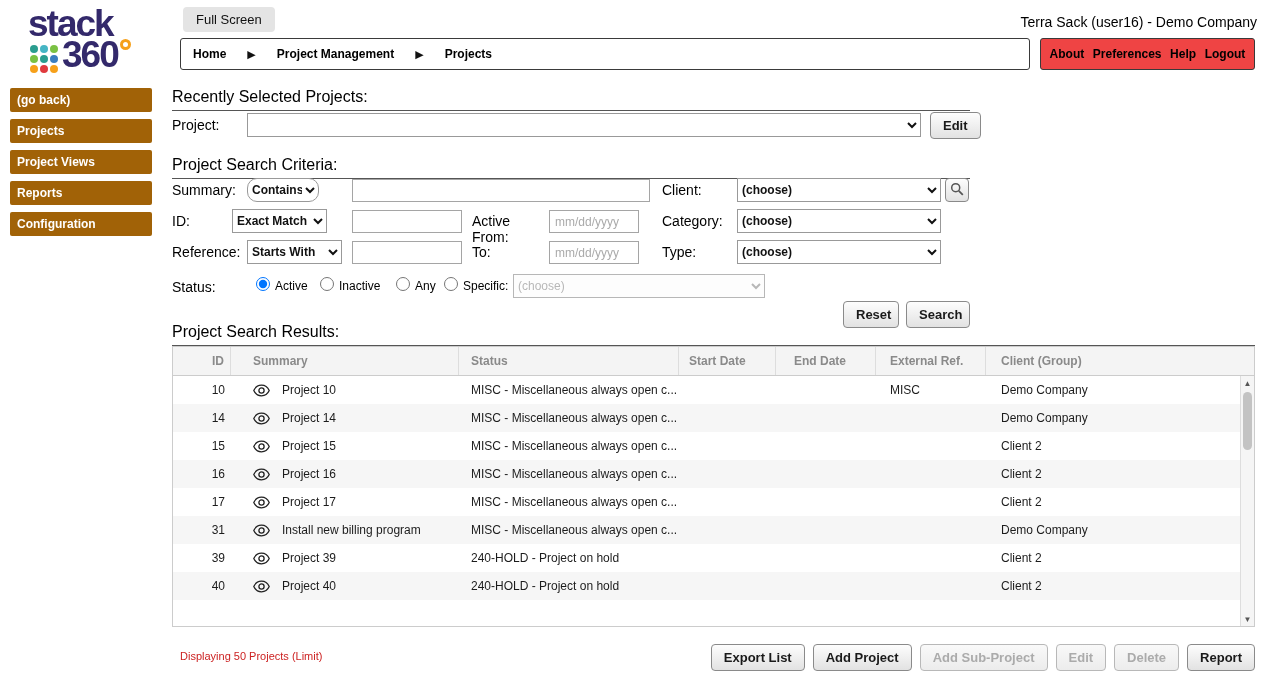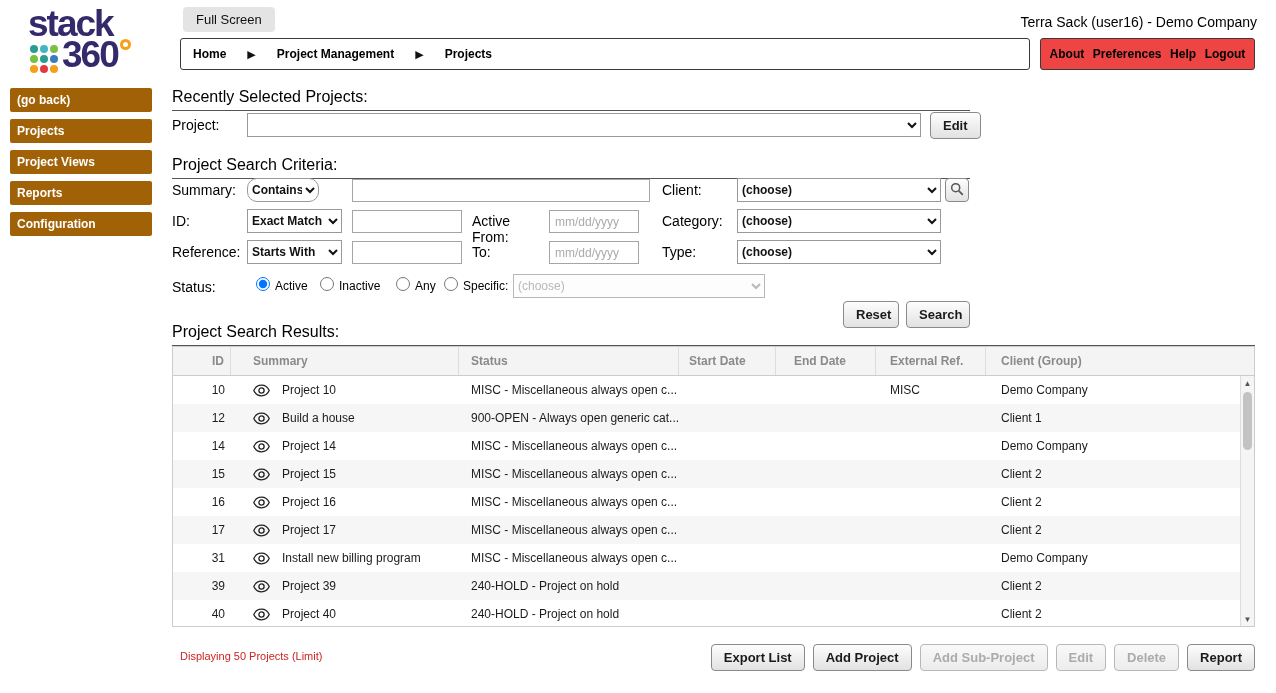--- a/index.html
+++ b/index.html
@@ -160,21 +160,21 @@
   <button class="btn icon-btn" style="left:773px;top:92px;">
     <span>
       <svg width="14" height="14" viewBox="0 0 14 14">
           <circle cx="5.7" cy="5.7" r="4" fill="none" stroke="#555" stroke-width="1.5"></circle>
           <line x1="8.8" y1="8.8" x2="12.8" y2="12.8" stroke="#555" stroke-width="1.8"></line>
         </svg>
     </span>
   </button>
 
   <div class="flabel" style="left:0;top:127px;width:70px;">ID:</div>
-  <select class="sel" style="left:75px;top:123px;width:95px;">
+  <select class="sel" style="left:60px;top:123px;width:95px;">
     <option>Exact Match</option>
   </select>
   <input type="text" class="txt" style="left: 180px; top: 124px; width: 110px;">
   <div class="flabel" style="left:300px;top:127px;width:73px;">Active From:</div>
   <input type="text" class="txt" style="left: 377px; top: 124px; width: 90px;" placeholder="mm/dd/yyyy">
   <div class="flabel" style="left:490px;top:127px;width:71px;">Category:</div>
   <select class="sel" style="left:565px;top:123px;width:204px;">
     <option>(choose)</option>
   </select>
 
@@ -231,37 +231,20 @@
             </span>
             <span>Project 10</span>
           </div>
         <div class="col-status">MISC - Miscellaneous always open c...</div>
         <div class="col-start"></div>
         <div class="col-end"></div>
         <div class="col-ext">MISC</div>
         <div class="col-client">Demo Company</div>
       </div>
 
-      <div class="trow">
-        <div class="col-id">12</div>
-        <div class="col-summary">
-            <span class="eye">
-              <svg width="17" height="13" viewBox="0 0 17 13">
-                <path d="M8.5 1.2C4.8 1.2 2 3.8 0.8 6.5 2 9.2 4.8 11.8 8.5 11.8s6.5-2.6 7.7-5.3C15 3.8 12.2 1.2 8.5 1.2Z" fill="none" stroke="#222" stroke-width="1.3"></path>
-                <circle cx="8.5" cy="6.5" r="2.6" fill="none" stroke="#222" stroke-width="1.3"></circle>
-              </svg>
-            </span>
-            <span>Build a house</span>
-          </div>
-        <div class="col-status">900-OPEN - Always open generic cat...</div>
-        <div class="col-start"></div>
-        <div class="col-end"></div>
-        <div class="col-ext"></div>
-        <div class="col-client">Client 1</div>
-      </div>
 
       <div class="trow">
         <div class="col-id">14</div>
         <div class="col-summary">
             <span class="eye">
               <svg width="17" height="13" viewBox="0 0 17 13">
                 <path d="M8.5 1.2C4.8 1.2 2 3.8 0.8 6.5 2 9.2 4.8 11.8 8.5 11.8s6.5-2.6 7.7-5.3C15 3.8 12.2 1.2 8.5 1.2Z" fill="none" stroke="#222" stroke-width="1.3"></path>
                 <circle cx="8.5" cy="6.5" r="2.6" fill="none" stroke="#222" stroke-width="1.3"></circle>
               </svg>
             </span>

